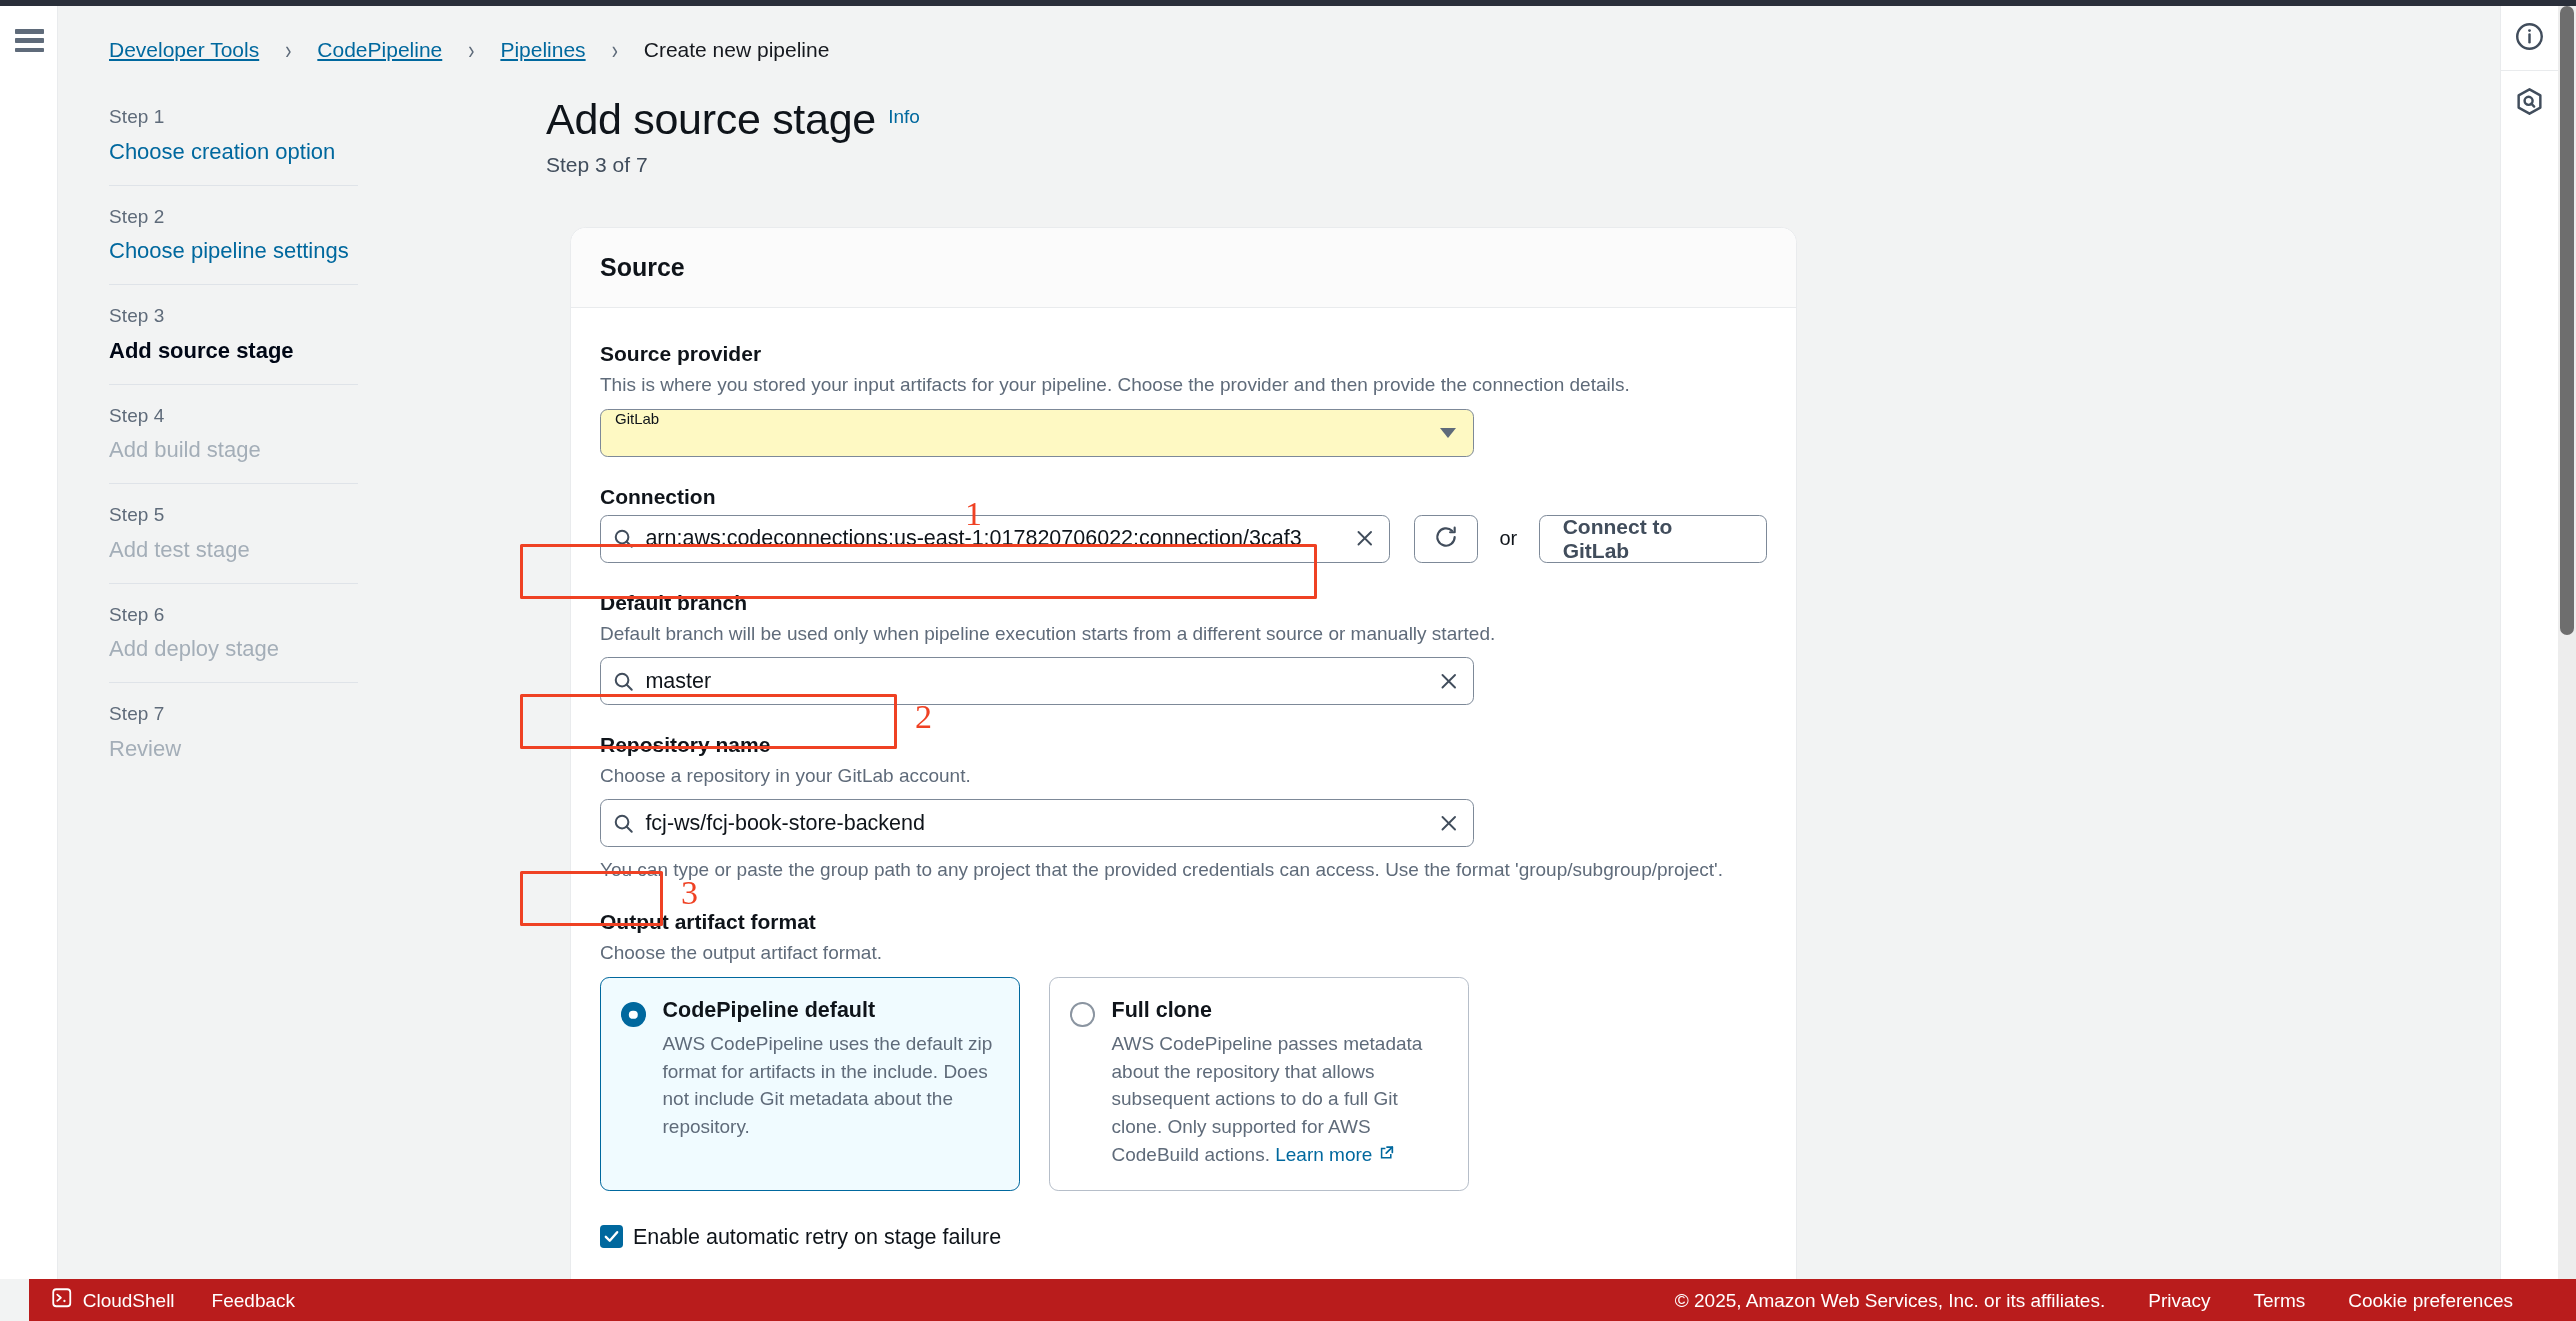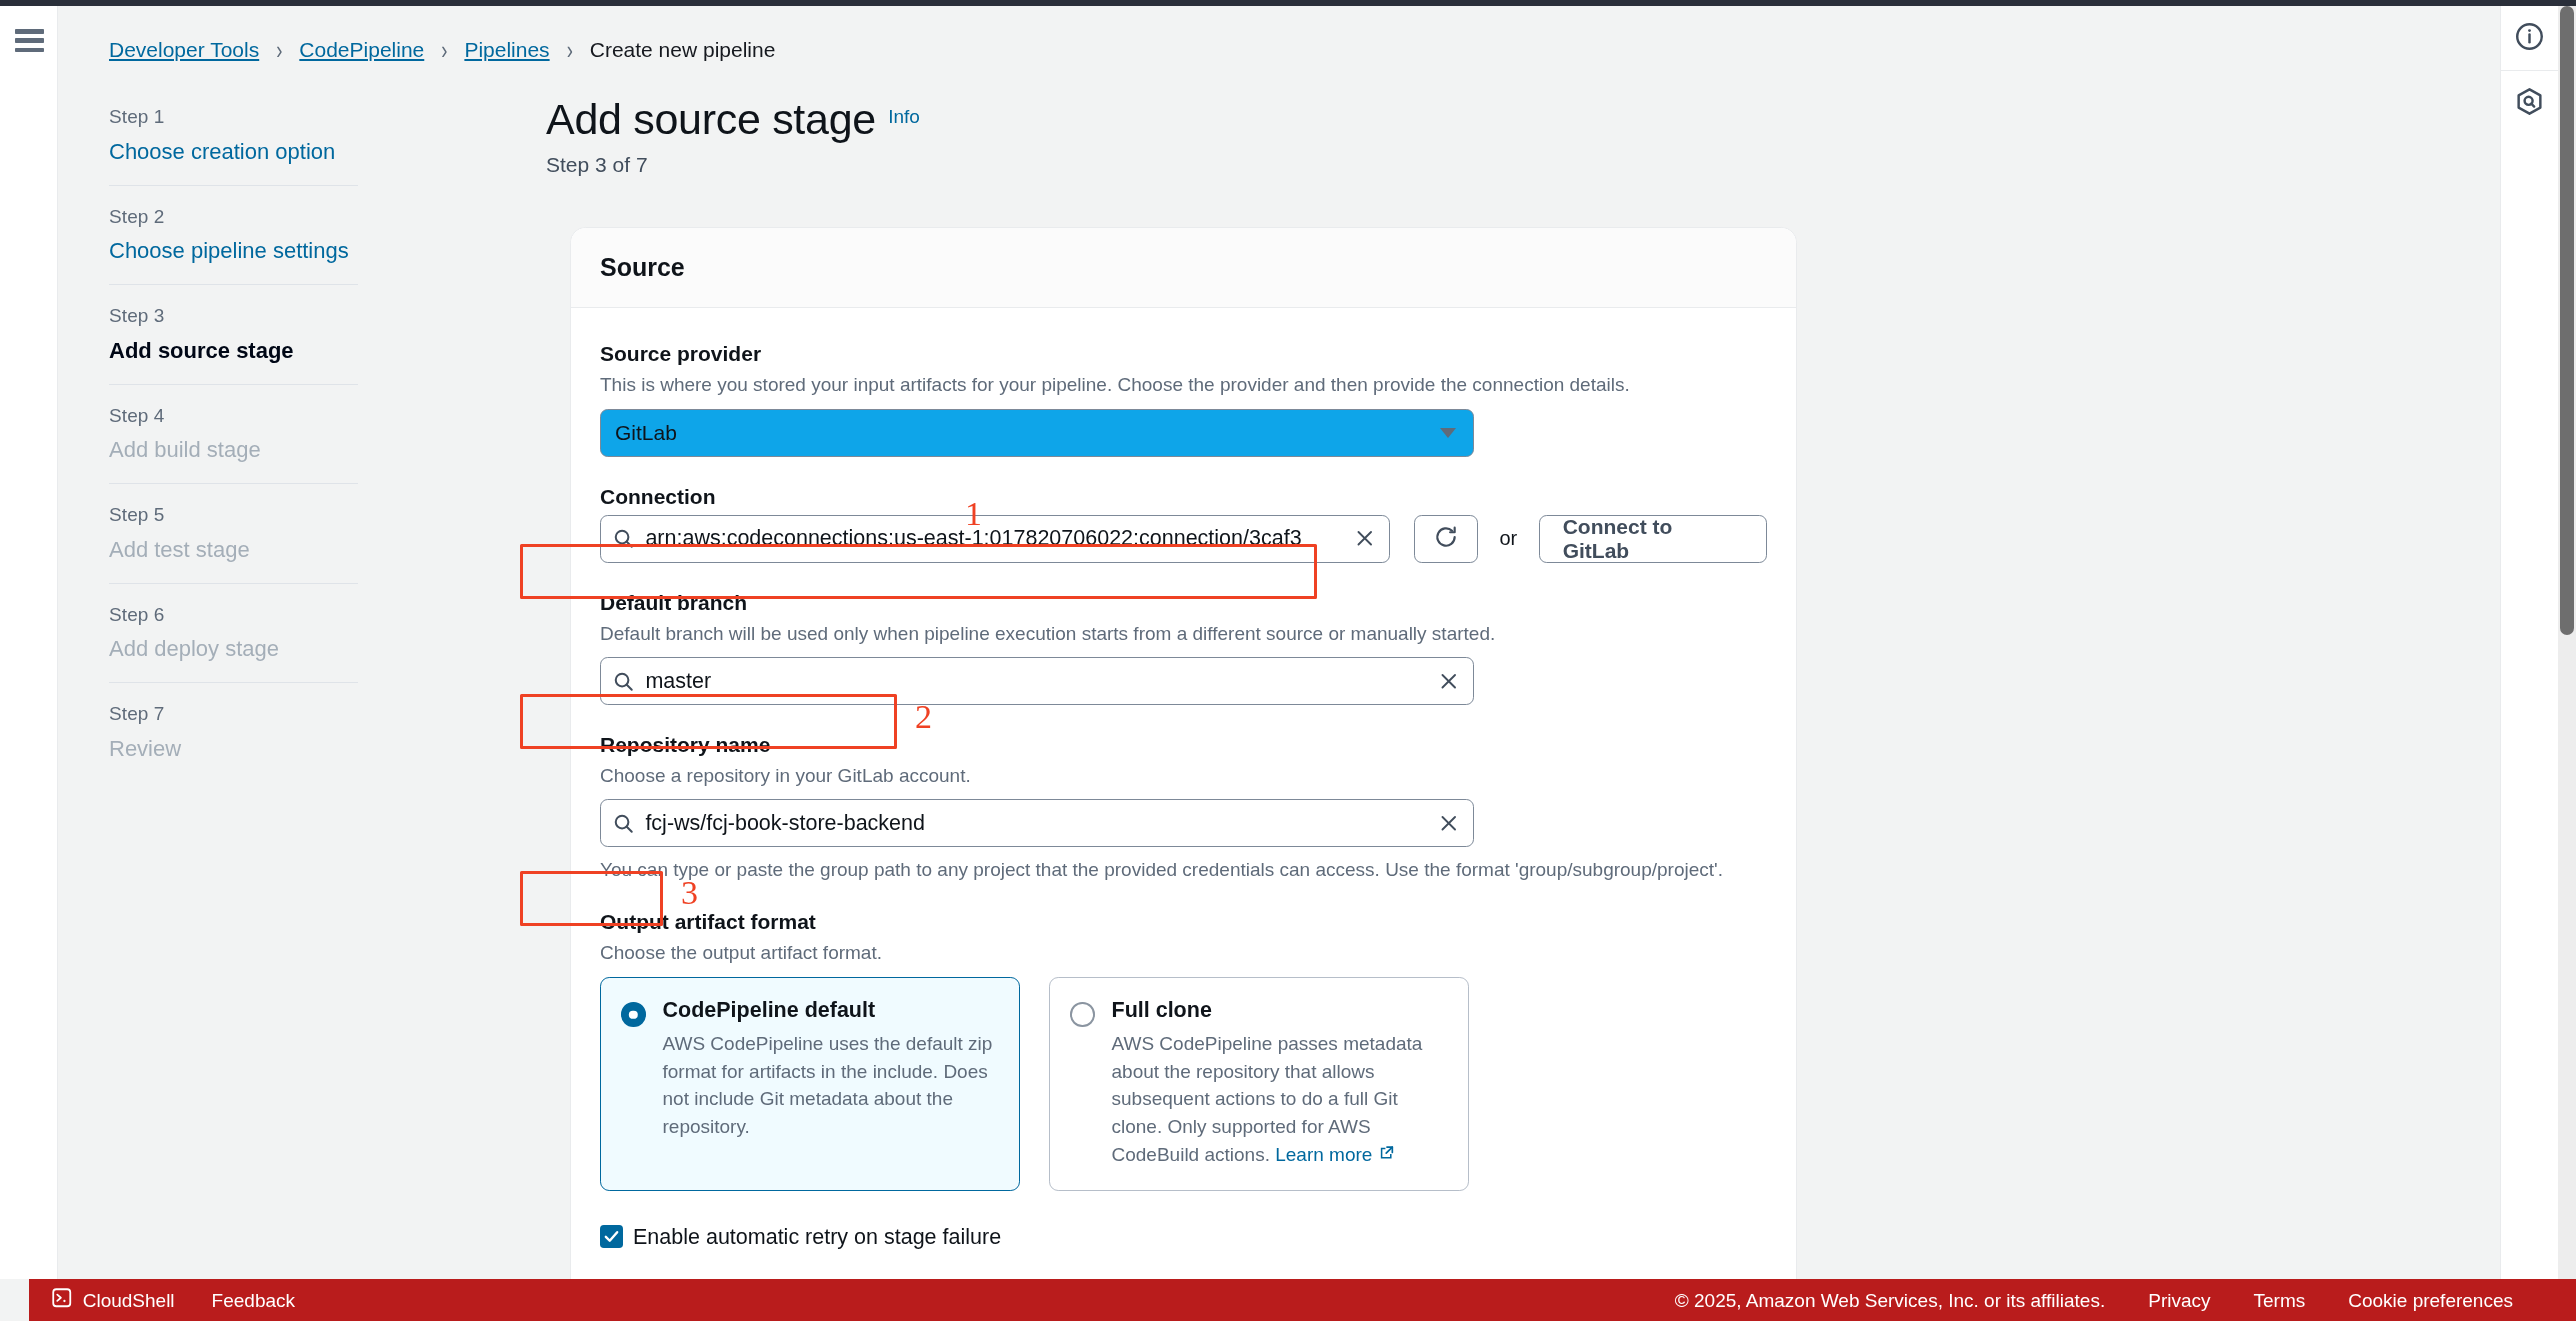--- a/index.html
+++ b/index.html
@@ -59,21 +59,21 @@
   
   .content {
     position: absolute; top: 6.1px; left: 58px; width: 2441px; height: 1273px;
     background: #f2f3f3;
     overflow: hidden;
   }
 
   
   .breadcrumb {
     position: absolute; top: 32px; left: 51px;
-    display: flex; align-items: center; gap: 0px;
+    display: flex; align-items: center; gap: 9px;
     font-size: 21px; color: #16191f;
   }
   .crumb-link {
     color: #00689e; text-decoration: underline; cursor: pointer;
     white-space: nowrap;
   }
   .crumb-current { color: #16191f; white-space: nowrap; }
   .crumb-sep {
     color: #5f6b7a; margin: 0 17px; font-size: 18.4px;
     display: inline-block; transform: scaleY(1.45); font-weight: 300;
@@ -126,24 +126,24 @@
   
   .field { margin-bottom: 28px; }
   .f-label { font-size: 21px; color: #0f141a; font-weight: bold; margin-bottom: 6.1px; }
   .f-desc { font-size: 19px; color: #5f6b7a; margin-bottom: 10.7px; line-height: 1.35; }
   .f-hint { font-size: 19px; color: #5f6b7a; margin-top: 9.2px; line-height: 1.35; }
 
   .select-box {
     position: relative;
     width: 874px; height: 48px;
     border: 1.5px solid #7d8998; border-radius: 7.7px;
-    background: #0ea5e9;
-    display: flex; align-items: center;
+    background: #fef9c3;
+    display: flex; align-items: flex-start;
     padding: 0 14px;
-    font-size: 21px; color: #0f141a;
+    font-size: 15px; color: #0f141a;
     cursor: pointer;
   }
   .caret {
     position: absolute; right: 17px; top: 50%; transform: translateY(-50%);
     width: 0; height: 0;
     border-left: 8.4px solid transparent;
     border-right: 8.4px solid transparent;
     border-top: 10px solid #5f6b7a;
   }
 

